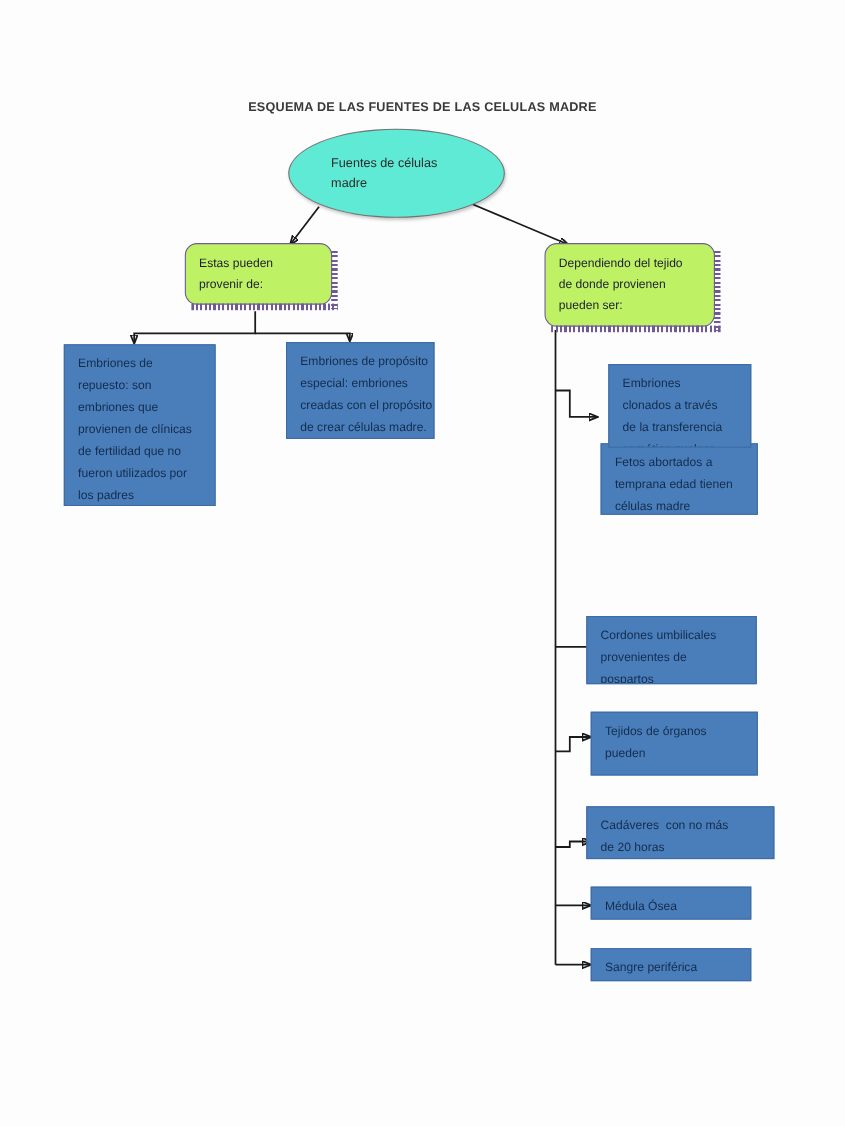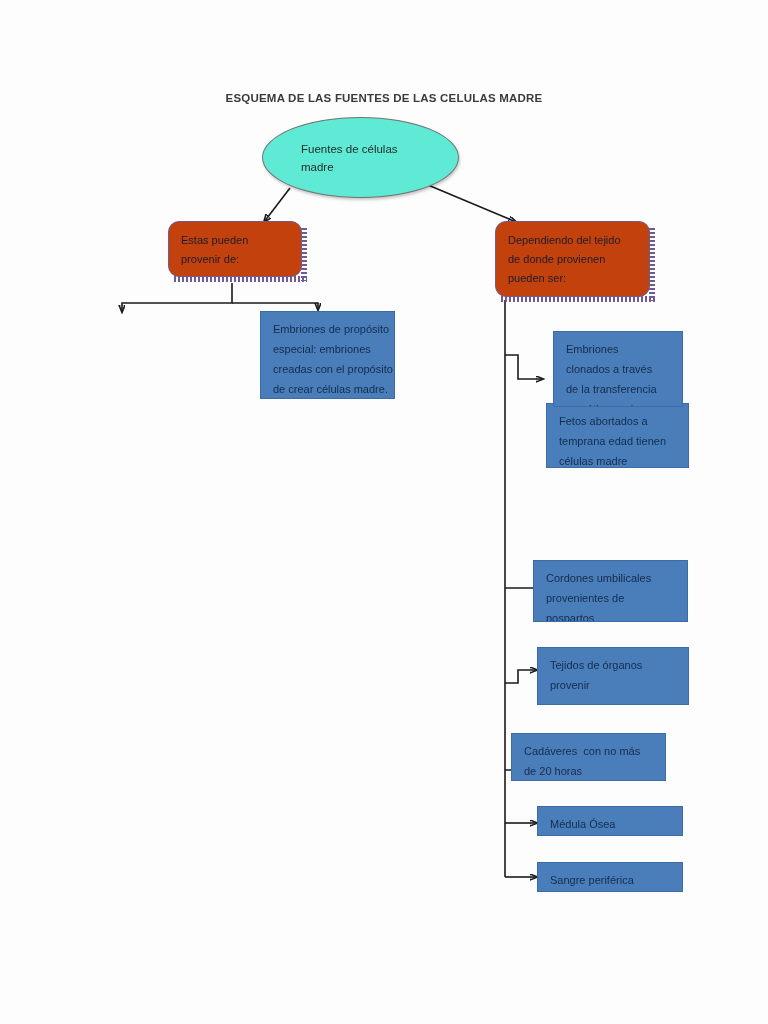--- a/index.html
+++ b/index.html
@@ -22,21 +22,21 @@
     background:#5eead4;
     border:1px solid #737373;
     box-shadow:1px 2px 3px rgba(0,0,0,.22);
     display:flex;align-items:center;
   }
   .ellipse .txt{
     padding:0 0 0 38px;font-size:11.5px;line-height:18px;color:#2b2b2b;
   }
 
   .pbox{
-    position:absolute;background:#c2410c;border-radius:11px;
+    position:absolute;background:#bef264;border-radius:11px;
     border:1px solid #6f5a96;
     box-sizing:border-box;
     color:#1d1d2e;font-size:11px;line-height:19px;
     padding:9px 10px 0 12px;
   }
   .pbox::after{
     content:"";position:absolute;left:5px;right:-6px;bottom:-6px;height:6px;
     background:repeating-linear-gradient(90deg,#6f5a96 0 2px,transparent 2px 4px);
   }
   .pbox::before{
@@ -107,20 +107,29 @@
     <span>Estas pueden</span><br>
     <span>provenir de:</span>
   </div>
 
   <div class="pbox" style="left:495px;top:221px;width:155px;height:76px;">
     <span>Dependiendo del tejido</span><br>
     <span>de donde provienen</span><br>
     <span>pueden ser:</span>
   </div>
 
+  <div class="bbox" style="left:58px;top:313px;width:138px;height:147px;">
+    <span class="ln">Embriones de</span>
+    <span class="ln">repuesto: son</span>
+    <span class="ln">embriones que</span>
+    <span class="ln">provienen de clínicas</span>
+    <span class="ln">de fertilidad que no</span>
+    <span class="ln">fueron utilizados por</span>
+    <span class="ln">los padres</span>
+  </div>
 
   <div class="bbox" style="left:260px;top:311px;width:135px;height:88px;">
     <span class="ln">Embriones de propósito</span>
     <span class="ln">especial: embriones</span>
     <span class="ln">creadas con el propósito</span>
     <span class="ln">de crear células madre.</span>
   </div>
 
   <div class="bbox" style="left:546px;top:403px;width:143px;height:65px;">
     <span class="ln">Fetos abortados a</span>
@@ -136,24 +145,24 @@
   </div>
 
   <div class="bbox" style="left:533px;top:560px;width:155px;height:62px;">
     <span class="ln">Cordones umbilicales</span>
     <span class="ln">provenientes de</span>
     <span class="ln">pospartos</span>
   </div>
 
   <div class="bbox" style="left:537px;top:647px;width:152px;height:58px;">
     <span class="ln">Tejidos de órganos</span>
-    <span class="ln">provenir</span>
+    <span class="ln">pueden</span>
   </div>
 
-  <div class="bbox" style="left:511px;top:733px;width:155px;height:48px;">
+  <div class="bbox" style="left:533px;top:733px;width:171px;height:48px;">
     <span class="ln">Cadáveres  con no más</span>
     <span class="ln">de 20 horas</span>
   </div>
 
   <div class="bbox" style="left:537px;top:862px;width:146px;height:30px;">
     <span class="ln">Sangre periférica</span>
   </div>
 
   <div class="bbox" style="left:537px;top:806px;width:146px;height:30px;">
     <span class="ln">Médula Ósea</span>

